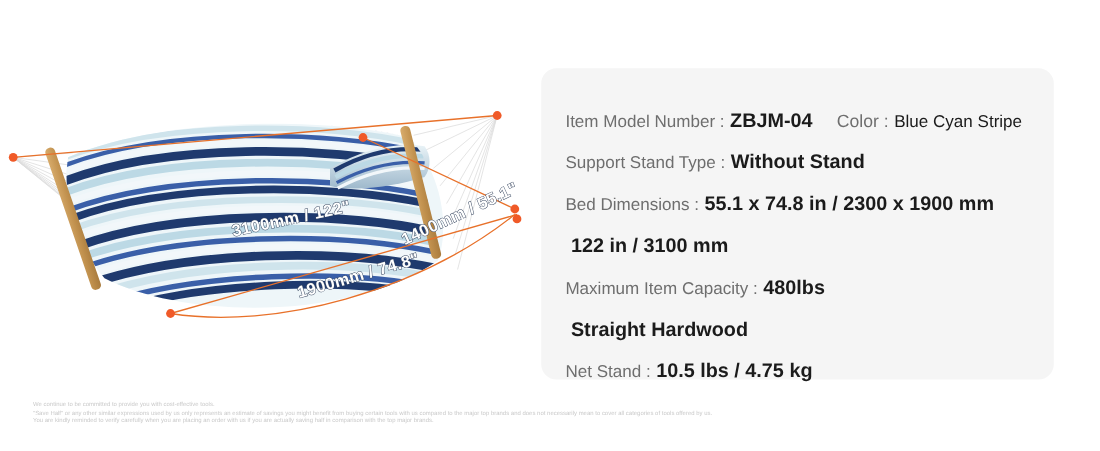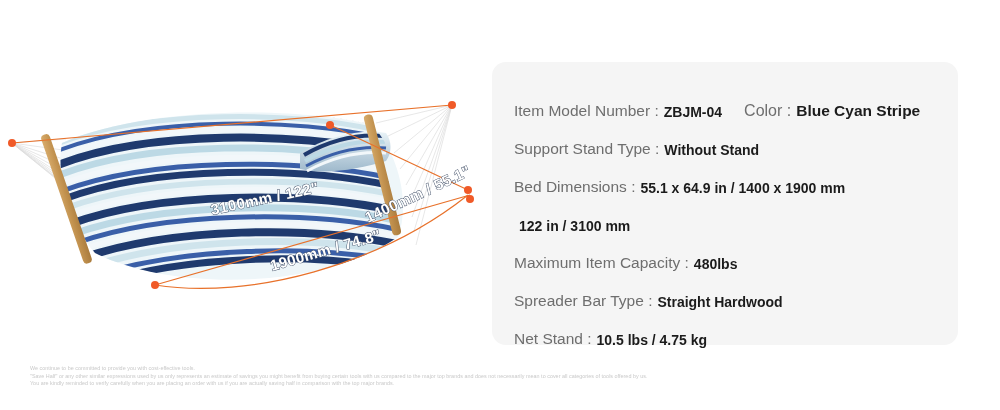--- a/index.html
+++ b/index.html
@@ -36,34 +36,34 @@
     display: flex;
     align-items: flex-end;
     white-space: nowrap;
   }
   .spec-label {
     font-size: 15.5px;
     color: #6e6e6e;
     font-weight: 400;
   }
   .spec-value {
-    font-size: 14px;
+    font-size: 18px;
     color: #1b1b1b;
     font-weight: bold;
     margin-left: 5px;
   }
   .spec-extra-label {
     font-size: 16px;
     color: #6e6e6e;
     margin-left: 22px;
   }
   .spec-extra-value {
     font-size: 15.5px;
     color: #1b1b1b;
-    font-weight: bold;
+    font-weight: normal;
     margin-left: 5px;
   }
 
   
   .disclaimer {
     position: absolute;
     left: 30px; top: 365px;
     width: 940px;
   }
   .disclaimer-line {
@@ -204,34 +204,33 @@
         <span class="spec-extra-value">Blue Cyan Stripe</span>
       </div>
 
       <div class="spec-row">
         <span class="spec-label">Support Stand Type :</span>
         <span class="spec-value">Without Stand</span>
       </div>
 
       <div class="spec-row">
         <span class="spec-label">Bed Dimensions :</span>
-        <span class="spec-value">55.1 x 64.9 in / 1400 x 1900 mm</span>
+        <span class="spec-value">55.1 x 74.8 in / 2300 x 1900 mm</span>
       </div>
 
       <div class="spec-row">
         <span class="spec-value">122 in / 3100 mm</span>
       </div>
 
       <div class="spec-row">
         <span class="spec-label">Maximum Item Capacity :</span>
         <span class="spec-value">480lbs</span>
       </div>
 
       <div class="spec-row">
-        <span class="spec-label">Spreader Bar Type :</span>
         <span class="spec-value">Straight Hardwood</span>
       </div>
 
       <div class="spec-row">
         <span class="spec-label">Net Stand :</span>
         <span class="spec-value">10.5 lbs / 4.75 kg</span>
       </div>
 
     </div>
   </div>

